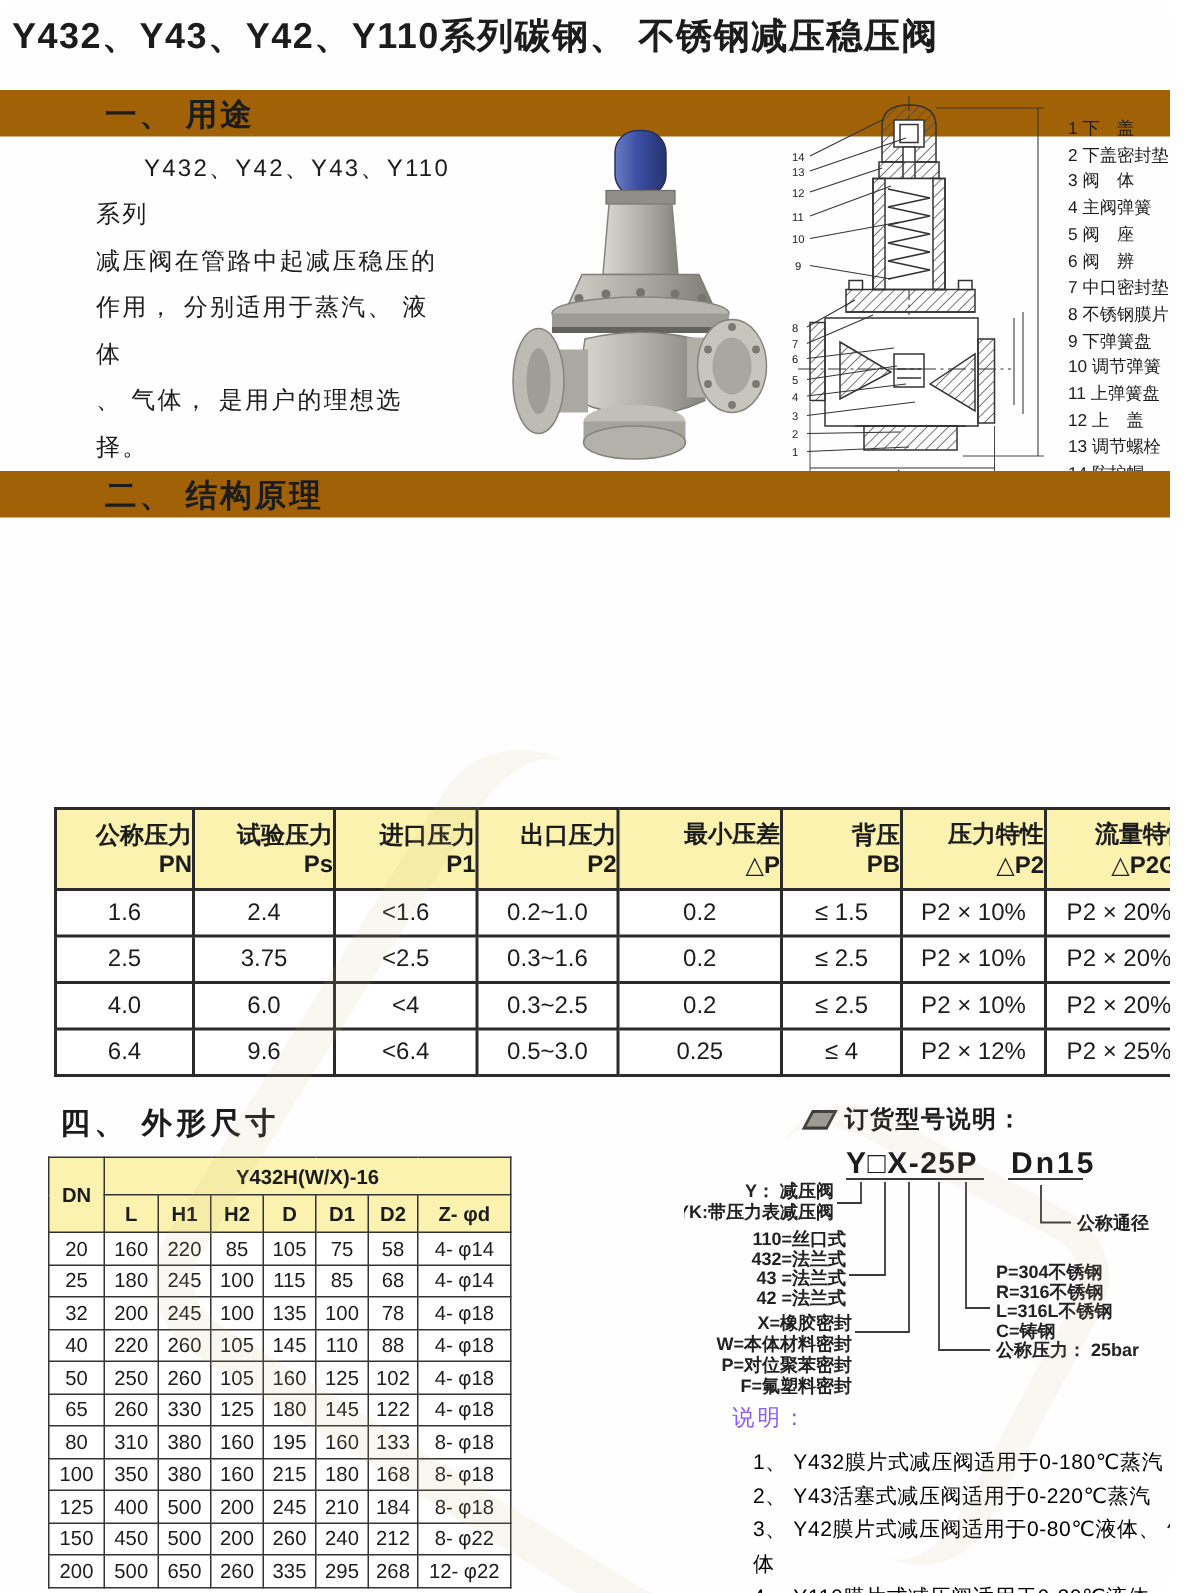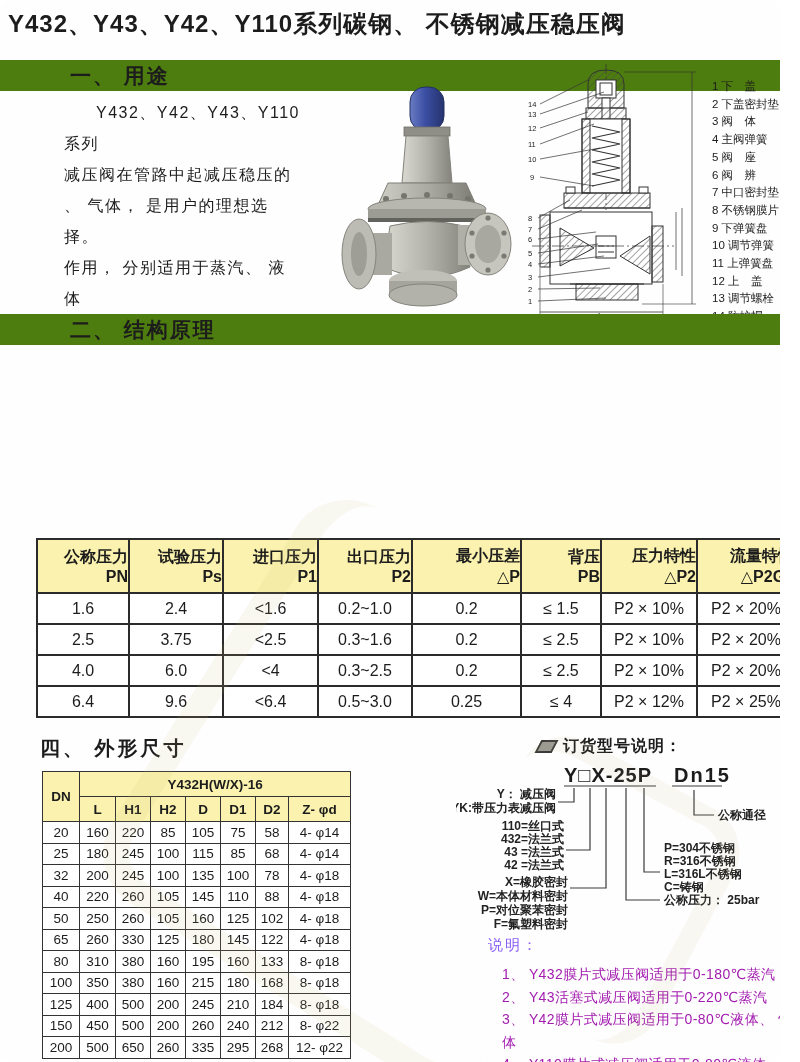--- a/index.html
+++ b/index.html
@@ -1,19 +1,19 @@
 <!DOCTYPE html>
 <html><head>
 <meta charset="utf-8">
 <style>
   html,body{margin:0;padding:0;}
   .page{position:relative;width:780px;height:1062px;background:#fefefe;overflow:hidden;
         font-family:"Liberation Sans","DejaVu Sans",sans-serif;color:#1c1c1c;border-radius:12px;}
   .title{position:absolute;top:8px;left:8px;font-size:24px;font-weight:700;letter-spacing:1px;}
-  .bar{position:absolute;left:0;width:100%;height:31px;background:#4d7c0f;display:flex;align-items:center;}
+  .bar{position:absolute;left:0;width:100%;height:31px;background:#a16207;display:flex;align-items:center;}
   .bar .bar-label{margin-left:70px;font-size:21px;font-weight:700;letter-spacing:2px;}
   .bar1{top:60px;} .bar2{top:314px;} .bar3{top:503px;}
 
   .usage-text{position:absolute;top:97px;left:64px;width:236px;font-size:16px;line-height:31px;letter-spacing:1.5px;}
   .usage-text div:first-child{text-indent:2em;}
 
   .valve-photo{position:absolute;left:336px;top:85px;}
   .cross-section{position:absolute;left:524px;top:60px;}
 
   .parts-list{position:absolute;left:712px;top:78px;width:88px;font-size:11.5px;line-height:17.7px;white-space:nowrap;}
@@ -24,33 +24,33 @@
 
   table{border-collapse:collapse;table-layout:fixed;}
   .tech-table{position:absolute;top:538px;left:36px;width:758px;}
   .tech-table th,.tech-table td{border:2px solid #2b2b2b;text-align:center;padding:0;}
   .tech-table th{background:#faf2ae;height:52px;font-size:16px;font-weight:600;text-align:right;}
   .tech-table th .sym{font-weight:600;}
   .tech-table td{height:29px;font-size:16px;background:#fff;}
 
   .dims-heading{position:absolute;top:735px;left:40px;font-size:20px;font-weight:700;letter-spacing:3px;}
 
-  .dim-table{position:absolute;top:771px;left:42px;width:308px;}
+  .dim-table{position:absolute;top:771px;left:32px;width:308px;}
   .dim-table th,.dim-table td{border:1.5px solid #333;text-align:center;padding:0;}
   .dim-table th{background:#faf2ae;font-size:13.5px;font-weight:600;height:24px;}
   .dim-table td{height:20.5px;font-size:13.5px;background:#fff;}
 
   .order-heading{position:absolute;top:736px;left:538px;display:flex;align-items:center;font-size:16px;font-weight:700;letter-spacing:1px;}
   .order-icon{display:inline-block;width:13px;height:9px;background:#9a9a94;border:2px solid #3a3a3a;
               transform:skewX(-28deg);margin-right:8px;}
   .order-svg{position:absolute;left:456px;top:760px;}
 
   .notes{position:absolute;left:488px;top:936px;width:312px;font-size:14px;}
   .notes-heading{font-size:15px;letter-spacing:2px;margin-bottom:8px;color:#8b5cf6;font-family:Liberation Mono, monospace;}
-  .notes .note-item{line-height:22.6px;letter-spacing:0.4px;color:#a21caf;}
+  .notes .note-item{line-height:22.6px;letter-spacing:0.4px;color:#000000;}
 
   .watermark{position:absolute;left:170px;top:560px;width:420px;height:440px;opacity:0.10;pointer-events:none;
              border-left:26px solid #cdbd7a;border-bottom:26px solid #cdbd7a;border-radius:60px;transform:rotate(32deg);}
   .watermark2{position:absolute;left:470px;top:760px;width:220px;height:240px;opacity:0.08;pointer-events:none;
              border-right:20px solid #b9ab77;border-top:20px solid #b9ab77;border-radius:50px;transform:rotate(28deg);}
 
   svg text{font-family:"Liberation Sans","DejaVu Sans",sans-serif;}
 </style>
 </head>
 <body>
@@ -59,22 +59,22 @@
 
   <div class="title">Y432、Y43、Y42、Y110系列碳钢、 不锈钢减压稳压阀</div>
 
   <div class="bar bar1">
     <span class="bar-label">一、 用途</span>
   </div>
 
   <div class="usage-text">
       <div>Y432、Y42、Y43、Y110系列</div>
       <div>减压阀在管路中起减压稳压的</div>
+      <div>作用， 分别适用于蒸汽、 液体</div>
       <div>、 气体， 是用户的理想选择。</div>
-      <div>作用， 分别适用于蒸汽、 液体</div>
     </div>
 
   <div class="valve-photo">
     <svg width="192" height="228" viewBox="0 0 192 228">
       <defs>
         <linearGradient id="blueCap" x1="0" y1="0" x2="1" y2="0">
           <stop offset="0" stop-color="#6a7cc4"></stop>
             <stop offset="0.45" stop-color="#3b4ea3"></stop>
             <stop offset="1" stop-color="#26336e"></stop>
         </linearGradient>

